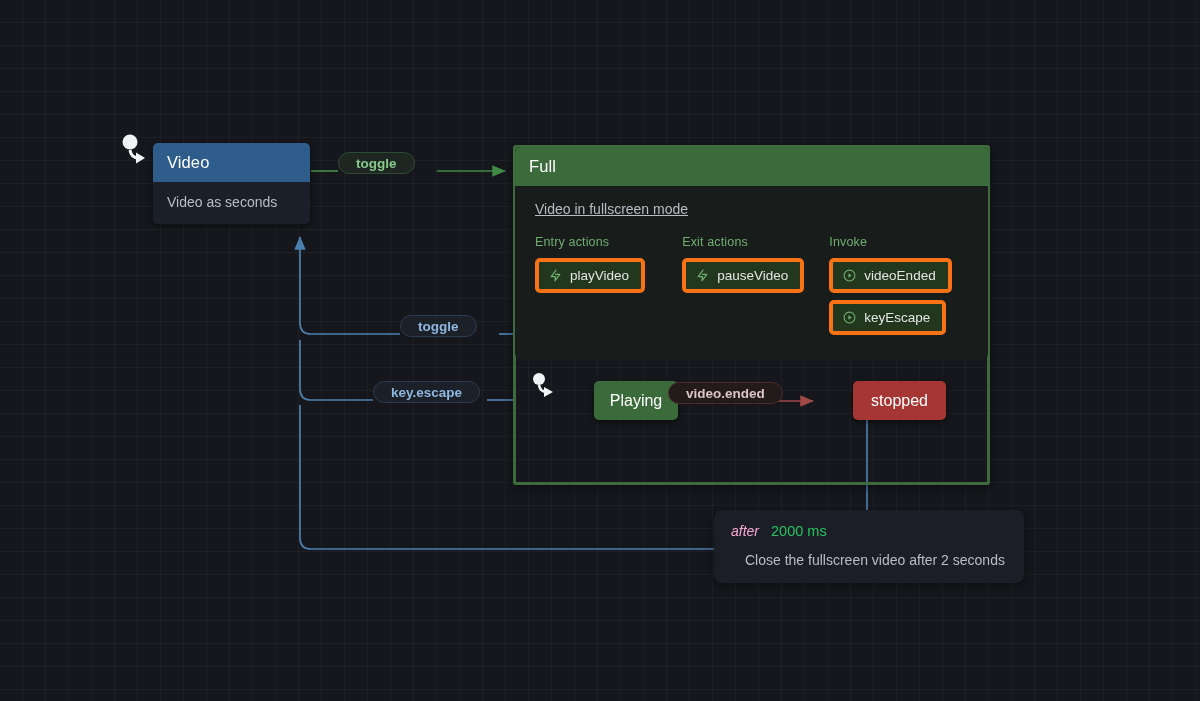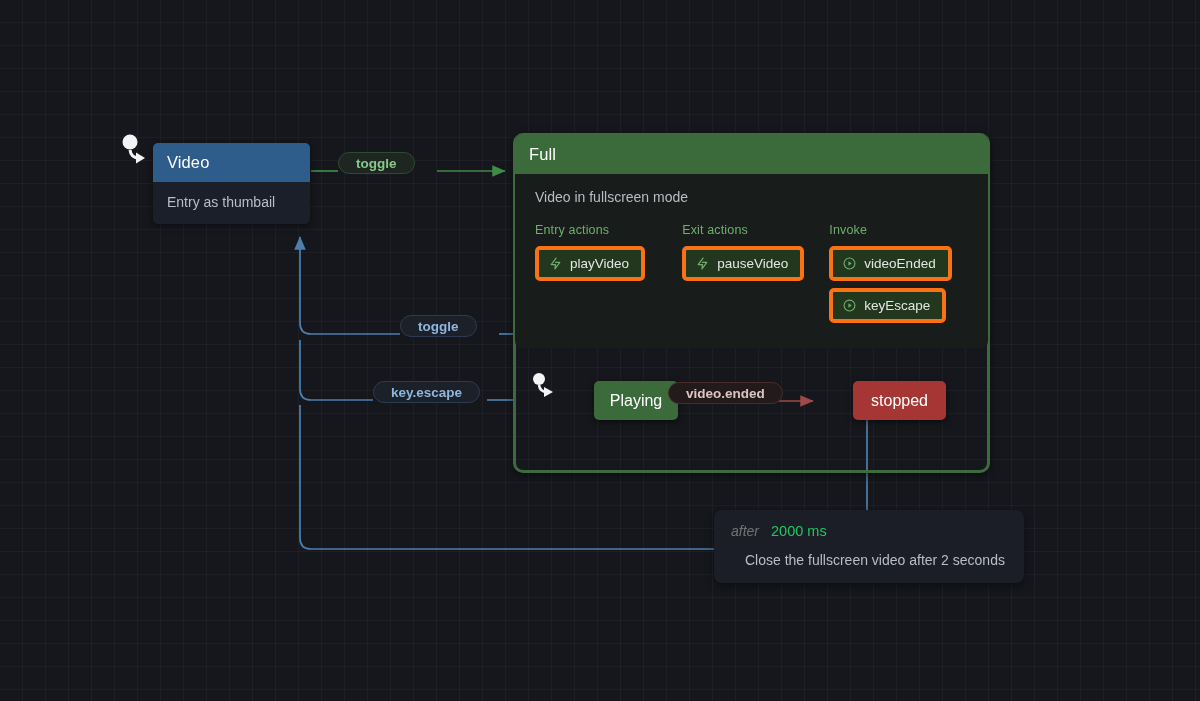--- a/index.html
+++ b/index.html
@@ -54,44 +54,45 @@
   
   #node-mini {
     left: 153px; top: 143px;
     width: 157px;
     background: #1b1f2a;
   }
   #node-mini .node-header { background: #2e5d8c; }
 
   
   #node-full {
-    left: 513px; top: 133px;
+    left: 513px; top: 145px;
     width: 477px; height: 340px;
     border: 3px solid #3d6b3d;
-    border-radius: 10px;
+    border-radius: 3px;
     background: transparent;
     box-shadow: 0 3px 10px rgba(0,0,0,0.45);
     overflow: visible;
   }
   #full-detail {
     position: absolute;
     left: -1px; top: -1px;
     width: 473px;
     background: #181c1a;
     border-radius: 5px 5px 7px 7px;
     overflow: hidden;
   }
   #full-detail .node-header {
     background: #3b6b3b;
     font-size: 16.5px;
   }
   #full-desc {
     font-size: 14px;
     color: #b9bdc6;
     padding: 15px 20px 4px 20px;
+    text-decoration: underline;
   }
 
   .action-cols {
     display: flex;
     padding: 14px 20px 18px 20px;
     gap: 12px;
   }
   .action-col { width: 156px; }
   .action-col.wide { width: 160px; }
   .col-title {
@@ -182,21 +183,21 @@
   }
   #delay-head {
     display: flex;
     align-items: baseline;
     gap: 12px;
     margin-bottom: 13px;
   }
   #delay-kw {
     font-style: italic;
     font-size: 14px;
-    color: #737373;
+    color: #f9a8d4;
   }
   #delay-val {
     font-size: 14.5px;
     color: #22c55e;
   }
   #delay-desc {
     font-size: 14px;
     color: #b9bdc6;
     padding-left: 14px;
   }
@@ -255,21 +256,21 @@
 
     <g class="initial-marker">
       <circle cx="539" cy="379" r="6" fill="#f2f3f5"></circle>
       <path d="M539,385 Q540,392 547,392" stroke="#f2f3f5" stroke-width="2.6" fill="none"></path>
       <path d="M544,387 L553,392 L544,397 Z" fill="#f2f3f5"></path>
     </g>
   </svg>
 
   <div class="node" id="node-mini">
     <div class="node-header">Video</div>
-    <div class="node-body">Entry as thumbail</div>
+    <div class="node-body">Video as seconds</div>
   </div>
 
   <div class="node" id="node-full">
 
     <div id="full-detail">
       <div class="node-header">Full</div>
       <div id="full-desc">Video in fullscreen mode</div>
 
       <div class="action-cols">
 

